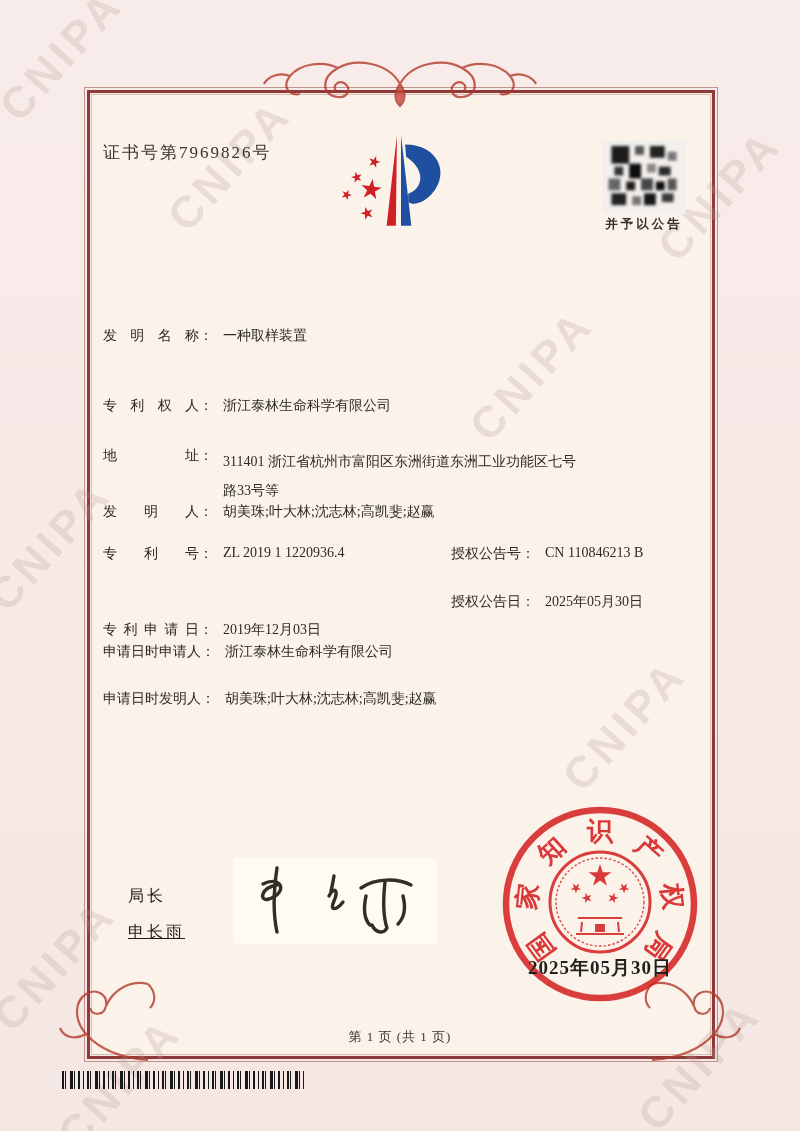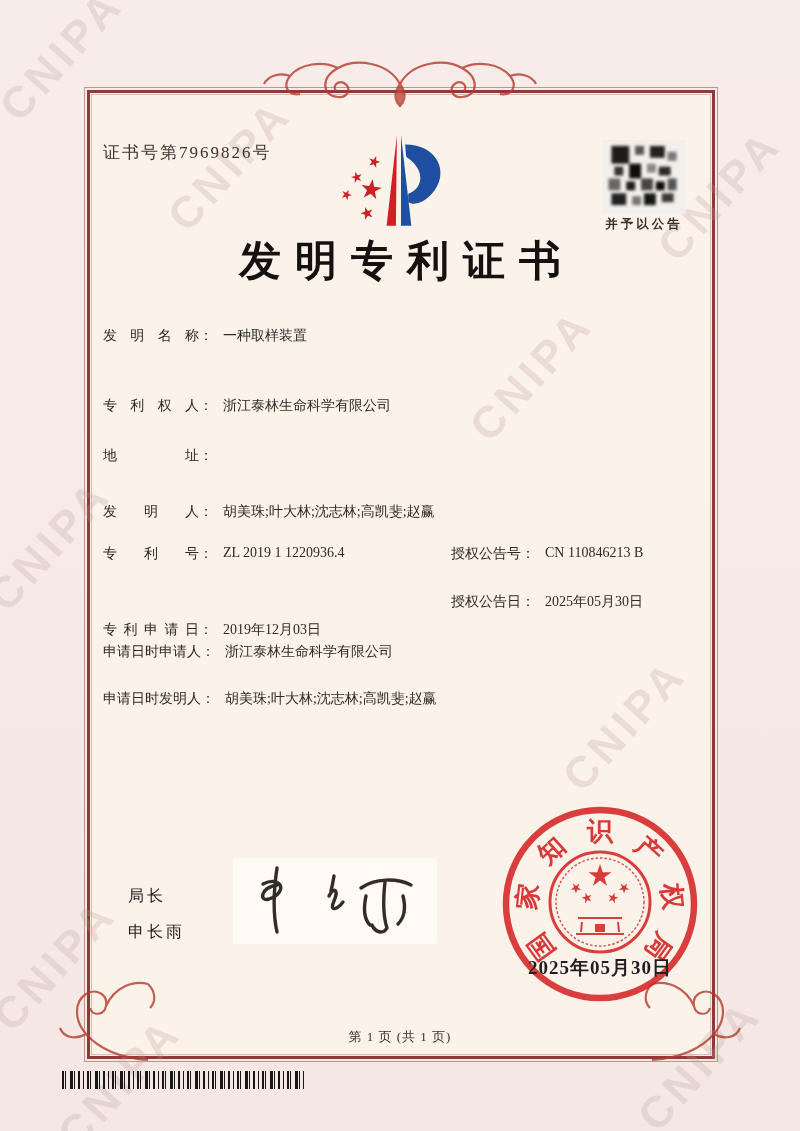--- a/index.html
+++ b/index.html
@@ -149,37 +149,40 @@
         <rect x="18" y="14" width="3" height="3" fill="#111"></rect>
         <rect x="22" y="13" width="3" height="4" fill="#555"></rect>
         <rect x="3" y="18" width="5" height="4" fill="#222"></rect>
         <rect x="10" y="19" width="3" height="3" fill="#777"></rect>
         <rect x="14" y="18" width="4" height="4" fill="#191919"></rect>
         <rect x="20" y="18" width="4" height="3" fill="#3a3a3a"></rect>
       </g>
     </svg>
     <div class="qr-caption">并予以公告</div>
 
-    <div class="doc-title">发明专利证书</div>
 
     <div class="row" style="top:327px;">
       <span class="jlabel">发明名称</span>
         <span class="colon">：</span>
       <span class="val">一种取样装置</span>
     </div>
 
     <div class="row" style="top:397px;">
       <span class="jlabel">专利权人</span>
         <span class="colon">：</span>
       <span class="val">浙江泰林生命科学有限公司</span>
     </div>
 
     <div class="row" style="top:447px;">
       <span class="jlabel">地址</span>
         <span class="colon">：</span>
+      <span class="val2">
+        <span style="display:block;">311401 浙江省杭州市富阳区东洲街道东洲工业功能区七号</span>
+        <span style="display:block;">路33号等</span>
+      </span>
     </div>
 
     <div class="row" style="top:503px;">
       <span class="jlabel">发明人</span>
         <span class="colon">：</span>
       <span class="val">胡美珠;叶大林;沈志林;高凯斐;赵赢</span>
     </div>
 
     <div class="row" style="top:545px;">
       <span class="jlabel">专利号</span>
@@ -210,21 +213,21 @@
     </div>
 
     <div class="row" style="top:690px;">
       <span>申请日时发明人</span>
         <span class="colon">：</span>
       <span class="val">胡美珠;叶大林;沈志林;高凯斐;赵赢</span>
     </div>
 
 
     <div class="chief" style="top:886px;">局长</div>
-    <div class="chief" style="top:922px;">申长雨</div>
+    <div class="chief" style="top:922px;text-decoration:underline;">申长雨</div>
 
     <div class="sig-box">
       <svg width="204" height="86" viewBox="0 0 204 86">
         <g fill="none" stroke="#332d26" stroke-width="3.4" stroke-linecap="round" stroke-linejoin="round">
           <path d="M44,10 C41,30 40,56 44,74"></path>
           <path d="M30,26 C48,17 56,34 36,41 C26,44 27,30 44,27"></path>
           <path d="M96,38 C101,28 106,32 101,43 C96,54 104,52 110,44"></path>
           <path d="M101,18 C100,24 99,29 98,33"></path>
           <path d="M128,30 C142,20 164,20 178,27"></path>
           <path d="M152,24 C150,42 150,58 154,70 C150,77 142,74 139,67"></path>

